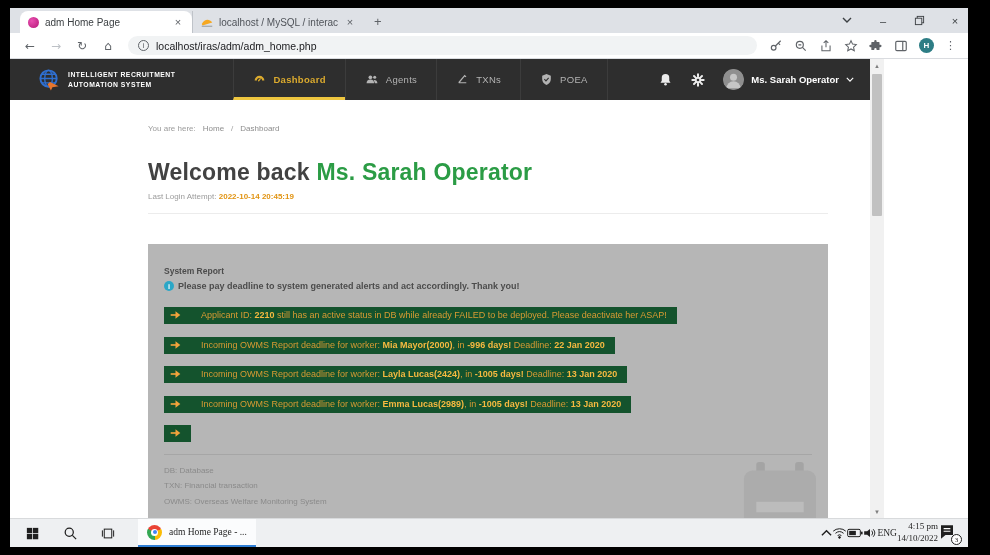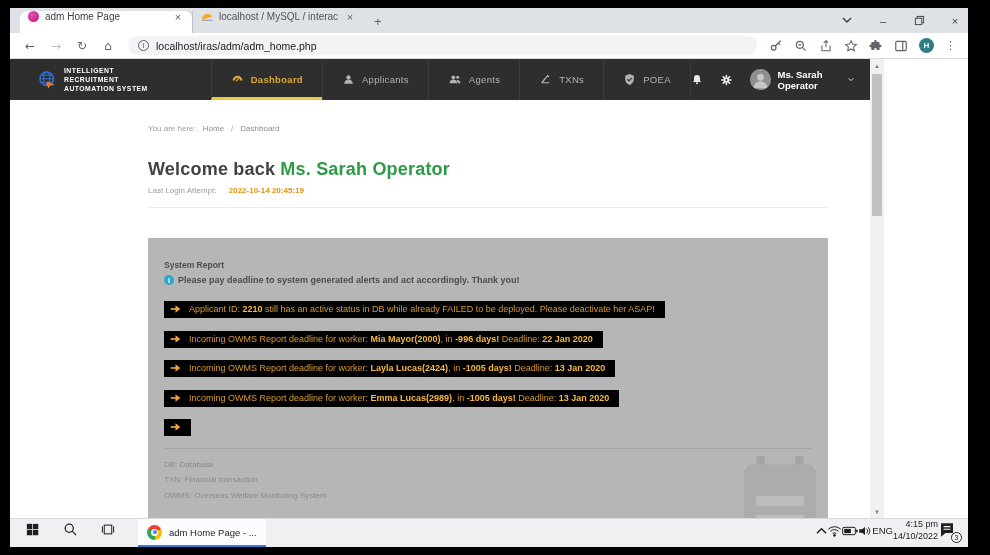--- a/index.html
+++ b/index.html
@@ -5,21 +5,21 @@
   * { box-sizing: border-box; margin: 0; padding: 0; }
   html,body { width:990px; height:555px; background:#000; overflow:hidden;
     font-family:"Liberation Sans","DejaVu Sans",sans-serif; }
   .glyph { font-family:"DejaVu Sans",sans-serif; }
 
   .screen { position:absolute; left:10px; top:8px; width:958px; height:539px; background:#fff; }
 
   
   .browser { position:absolute; top:0; left:0; width:958px; height:510px; background:#fff; }
   .tabstrip { height:25px; background:#dee1e6; display:flex; align-items:flex-end; padding-left:10px; position:relative; }
-  .tab { height:22px; display:flex; align-items:flex-start; gap:6px; padding:0 8px; font-size:10px; color:#3c4043; width:172px; }
+  .tab { height:22px; display:flex; align-items:center; gap:6px; padding:0 8px; font-size:10px; color:#3c4043; width:172px; }
   .tab.active { background:#fff; border-radius:8px 8px 0 0; }
   .tab.inactive { color:#50545a; border-left:1px solid #bfc3c9; }
   .tab .title { flex:1; white-space:nowrap; overflow:hidden; }
   .tab .close { color:#5f6368; font-size:11px; width:12px; text-align:center; cursor:default; }
   .favicon1 { width:11px; height:11px; border-radius:50%; background:radial-gradient(circle at 35% 35%, #e94fb0, #b51878); flex:none; }
   .favicon2 { width:12px; height:11px; flex:none; }
   .newtab { font-size:13px; color:#5f6368; margin:0 0 4px 10px; }
   .tabstrip-right { position:absolute; right:6px; top:0; height:25px; display:flex; align-items:center; gap:22px; }
   .winbtn { font-size:11px; color:#3c4043; display:flex; align-items:center; justify-content:center; width:14px; height:14px; }
 
@@ -45,49 +45,49 @@
   .nav-item { display:flex; align-items:center; gap:7px; padding:0 19px; border-left:1px solid #3c3c3c; font-size:9.5px; color:#b3b3b3; letter-spacing:.3px; cursor:default; }
   .nav-item:last-child { border-right:1px solid #3c3c3c; }
   .nav-item.active { color:#dcab2e; font-weight:bold; border-bottom:3px solid #eec63f; padding-top:3px; }
   .nav-right { margin-left:auto; display:flex; align-items:center; gap:17px; padding-right:16px; }
   .user-chip { display:flex; align-items:center; gap:7px; color:#fff; font-size:9.5px; font-weight:bold; }
   .avatar { width:21px; height:21px; border-radius:50%; overflow:hidden; background:#8f8f8f; flex:none; }
 
   .content { margin-left:138px; width:680px; }
   .breadcrumb { padding-top:24px; font-size:8px; color:#9b9b9b; display:flex; gap:7px; }
   .breadcrumb .crumb { color:#8d8d8d; }
-  .welcome { margin-top:26px; font-size:18px; color:#424242; font-weight:600; letter-spacing:.2px; }
+  .welcome { margin-top:26px; font-size:23px; color:#424242; font-weight:600; letter-spacing:.2px; }
   .welcome .name { color:#2b9c45; font-weight:bold; }
   .last-login { margin-top:6px; font-size:8px; color:#9b9b9b; }
-  .last-login .val { color:#e19413; font-weight:bold;margin-left:10px; }
+  .last-login .val { color:#e19413; font-weight:bold; }
   .divider1 { border:none; border-top:1px solid #ececec; margin-top:12px; }
 
   .card { margin-top:30px; background:#b6b6b6; height:330px; position:relative; padding:22px 16px 0 16px; overflow:hidden; }
   .report-title { font-size:8.5px; font-weight:bold; color:#4c4c4c; }
   .notice { margin-top:5px; font-size:9px; font-weight:bold; color:#4c4c4c; display:flex; align-items:center; gap:4px; }
   .info-dot { width:10px; height:10px; border-radius:50%; background:#2ba7c7; color:#fff; font-size:7.5px; font-weight:bold; display:inline-flex; align-items:center; justify-content:center; flex:none; font-style:normal; }
   .alerts { margin-top:15px; }
   .alert-row { margin-bottom:11.5px; }
-  .alert-bar { display:inline-flex; align-items:center; gap:8px; background:#000000; padding:3px 10px 4px 6px; font-size:9px; color:#d89b33; }
+  .alert-bar { display:inline-flex; align-items:center; gap:20px; background:#14532d; padding:3px 10px 4px 6px; font-size:9px; color:#d89b33; }
   .alert-bar .b { font-weight:bold; color:#f6b940; }
   .alert-bar svg { flex:none; }
   .divider2 { border:none; border-top:1px solid #a6a6a6; margin-top:7px; }
   .hints { margin-top:11px; font-size:8px; color:#8a8a8a; }
   .hints-title { font-weight:bold; color:#606060; }
   .hint-line { margin-top:6.5px; }
   .calendar-wm { position:absolute; right:10px; top:218px; }
 
   
   .scrollbar { width:14px; background:#f1f1f1; position:relative; }
   .sb-arrow { height:13px; display:flex; align-items:center; justify-content:center; color:#7e7e7e; font-size:6px; }
   .sb-thumb { margin:2px auto 0 auto; width:10px; height:142px; background:#c1c1c1; border-radius:1px; }
   .sb-arrow.down { position:absolute; bottom:0; left:0; right:0; }
 
   
-  .taskbar { position:absolute; top:510px; left:0; width:958px; height:29px; background:#eef0f2; border-top:1px solid #d8dadc; display:flex; align-items:flex-start; padding-left:12px; }
+  .taskbar { position:absolute; top:510px; left:0; width:958px; height:29px; background:#eef0f2; border-top:1px solid #d8dadc; display:flex; align-items:center; padding-left:12px;font-family:Liberation Serif, serif; }
   .tb-icon { width:20px; height:20px; display:flex; align-items:center; justify-content:center; margin-right:18px; flex:none; }
   .tb-app { height:28px; display:flex; align-items:center; gap:7px; background:#fbfcfd; border-bottom:2px solid #2f7fd6; padding:0 9px; font-size:9.5px; color:#1f1f1f; margin-left:2px; }
   .chrome-logo { width:15px; height:15px; border-radius:50%; background:conic-gradient(from -60deg,#ea4335 0 120deg,#fbbc05 120deg 240deg,#34a853 240deg 360deg); position:relative; flex:none; }
   .chrome-logo::before { content:""; position:absolute; left:4px; top:4px; width:7px; height:7px; border-radius:50%; background:#fff; }
   .chrome-logo::after { content:""; position:absolute; left:5.5px; top:5.5px; width:4px; height:4px; border-radius:50%; background:#4285f4; }
   .tray { margin-left:auto; display:flex; align-items:center; padding-right:8px; }
   .tray svg { display:block; }
   .tray-lang { font-size:9.5px; color:#1f1f1f; }
   .tray-clock { font-size:9px; color:#1f1f1f; text-align:right; line-height:1.3; }
   .notif-wrap { position:relative; width:22px; height:20px; }
@@ -185,27 +185,20 @@
               <div>AUTOMATION SYSTEM</div>
             </div>
           </div>
           <div class="menu">
             <div class="nav-item active">
               <svg width="13" height="13" viewBox="0 0 24 24">
                   <path d="M12 5a9 9 0 00-9 9h4.2a4.8 4.8 0 019.6 0H21a9 9 0 00-9-9z" fill="#dcab2e"></path>
                   <rect x="11" y="9" width="2.4" height="7" rx="1.2" fill="#dcab2e" transform="rotate(38 12 12)"></rect>
                 </svg>
               <span>Dashboard</span>
-            </div>
-            <div class="nav-item">
-              <svg width="13" height="13" viewBox="0 0 24 24" fill="#b3b3b3">
-                  <circle cx="12" cy="8" r="4"></circle>
-                  <path d="M4 20a8 8 0 0116 0z"></path>
-                </svg>
-              <span>Applicants</span>
             </div>
             <div class="nav-item">
               <svg width="14" height="13" viewBox="0 0 24 24" fill="#b3b3b3">
                   <circle cx="9" cy="8" r="3.4"></circle>
                   <path d="M2 19a7 7 0 0114 0z"></path>
                   <circle cx="17" cy="8" r="2.8"></circle>
                   <path d="M15 12.8a6.6 6.6 0 017 6.2h-4.5z"></path>
                 </svg>
               <span>Agents</span>
             </div>

